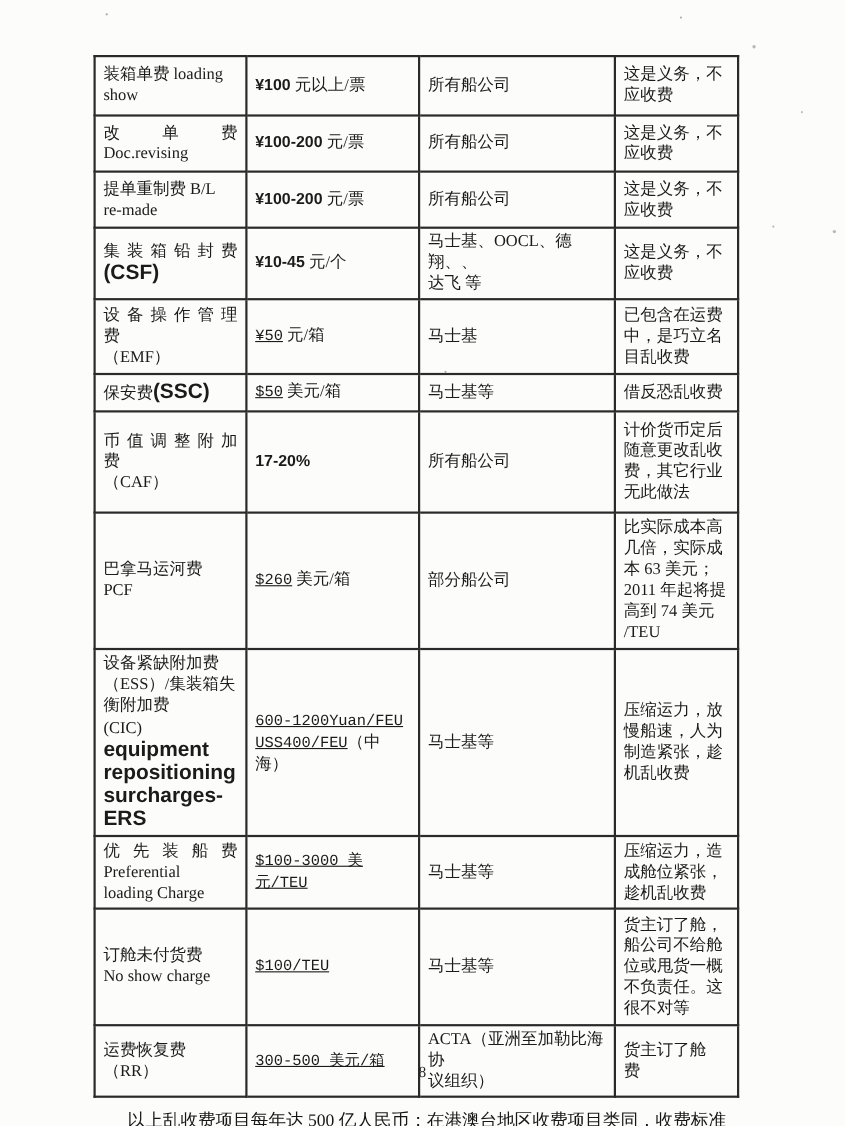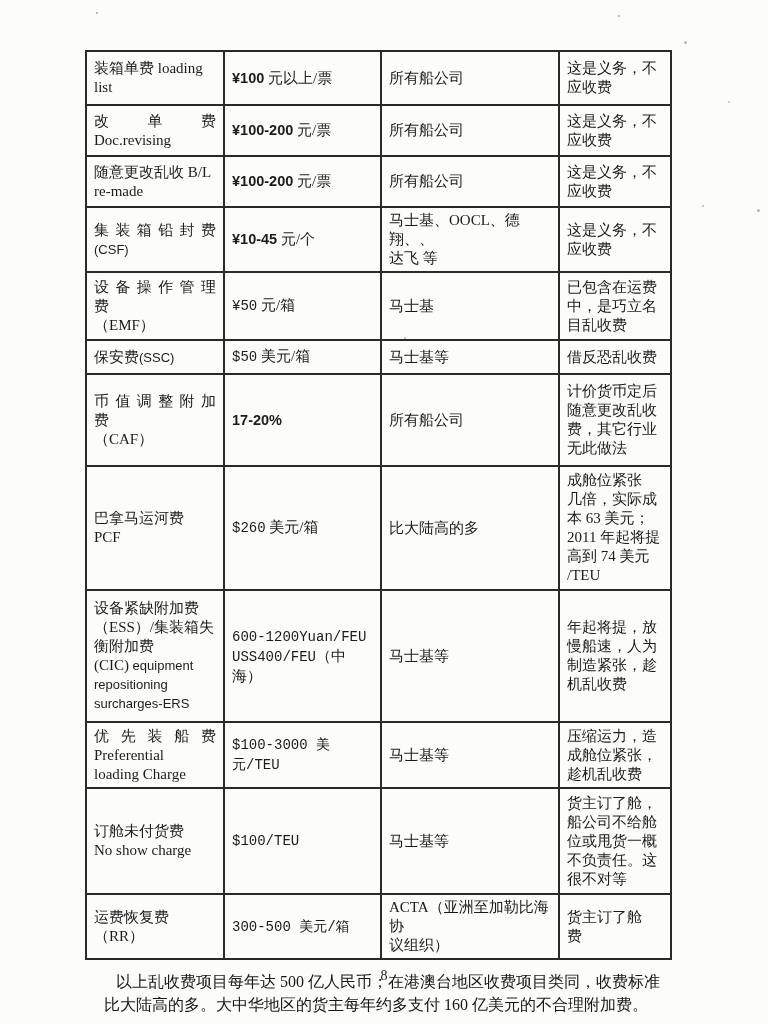--- a/index.html
+++ b/index.html
@@ -35,22 +35,22 @@
   tr:nth-child(7) td{height:84px}
   tr:nth-child(8) td{height:116px}
   tr:nth-child(9) td{height:124px}
   tr:nth-child(10) td{height:58px}
   tr:nth-child(11) td{height:98px}
   tr:nth-child(12) td{height:56px}
   .line{display:block;}
   .line.jl{text-align:justify;text-align-last:justify;}
   td.a-c{}
   .seg.bs{font-family:Liberation Sans, sans-serif;font-weight:bold;font-size:14.5px;}
-  .seg.m{font-family:"Liberation Mono","DejaVu Sans Mono",monospace;font-size:14px;}
-  .seg.b{font-family:"Liberation Sans","DejaVu Sans",sans-serif;font-weight:normal;font-size:13px;}
+  .seg.m{font-family:"Liberation Mono","DejaVu Sans Mono",monospace;font-size:14px;text-decoration:underline;}
+  .seg.b{font-family:"Liberation Sans","DejaVu Sans",sans-serif;font-weight:bold;font-size:19px;}
   .footer{
     margin:10px 0 0 104px;
     width:568px;
     font-size:16px;
     line-height:23px;
     white-space:pre-line;
     text-indent:12px;
     color:#161616;
   }
   .pagenum{
@@ -76,21 +76,21 @@
     <colgroup>
       <col style="width:138px">
       <col style="width:157px">
       <col style="width:178px">
       <col style="width:112px">
     </colgroup>
     <tbody id="tbody">
         <tr>
           <td>
             <span class="line"><span class="seg">装箱单费 loading</span></span>
-            <span class="line"><span class="seg">list</span></span>
+            <span class="line"><span class="seg">show</span></span>
           </td>
           <td>
             <span class="line"><span class="seg bs">¥100</span><span class="seg"> 元以上/票</span></span>
           </td>
           <td>
             <span class="line"><span class="seg">所有船公司</span></span>
           </td>
           <td>
             <span class="line"><span class="seg">这是义务，不</span></span>
             <span class="line"><span class="seg">应收费</span></span>
@@ -107,21 +107,21 @@
           <td>
             <span class="line"><span class="seg">所有船公司</span></span>
           </td>
           <td>
             <span class="line"><span class="seg">这是义务，不</span></span>
             <span class="line"><span class="seg">应收费</span></span>
           </td>
         </tr>
         <tr>
           <td>
-            <span class="line"><span class="seg">随意更改乱收 B/L</span></span>
+            <span class="line"><span class="seg">提单重制费 B/L</span></span>
             <span class="line"><span class="seg">re-made</span></span>
           </td>
           <td>
             <span class="line"><span class="seg bs">¥100-200</span><span class="seg"> 元/票</span></span>
           </td>
           <td>
             <span class="line"><span class="seg">所有船公司</span></span>
           </td>
           <td>
             <span class="line"><span class="seg">这是义务，不</span></span>
@@ -196,24 +196,24 @@
         </tr>
         <tr>
           <td>
             <span class="line"><span class="seg">巴拿马运河费</span></span>
             <span class="line"><span class="seg">PCF</span></span>
           </td>
           <td>
             <span class="line"><span class="seg m">$260</span><span class="seg"> 美元/箱</span></span>
           </td>
           <td>
-            <span class="line"><span class="seg">比大陆高的多</span></span>
-          </td>
-          <td>
-            <span class="line"><span class="seg">成舱位紧张</span></span>
+            <span class="line"><span class="seg">部分船公司</span></span>
+          </td>
+          <td>
+            <span class="line"><span class="seg">比实际成本高</span></span>
             <span class="line"><span class="seg">几倍，实际成</span></span>
             <span class="line"><span class="seg">本 63 美元；</span></span>
             <span class="line"><span class="seg">2011 年起将提</span></span>
             <span class="line"><span class="seg">高到 74 美元</span></span>
             <span class="line"><span class="seg">/TEU</span></span>
           </td>
         </tr>
         <tr>
           <td>
             <span class="line"><span class="seg">设备紧缺附加费</span></span>
@@ -224,21 +224,21 @@
             <span class="line"><span class="seg b">surcharges-ERS</span></span>
           </td>
           <td>
             <span class="line"><span class="seg m">600-1200Yuan/FEU</span></span>
             <span class="line"><span class="seg m">USS400/FEU</span><span class="seg">（中海）</span></span>
           </td>
           <td>
             <span class="line"><span class="seg">马士基等</span></span>
           </td>
           <td>
-            <span class="line"><span class="seg">年起将提，放</span></span>
+            <span class="line"><span class="seg">压缩运力，放</span></span>
             <span class="line"><span class="seg">慢船速，人为</span></span>
             <span class="line"><span class="seg">制造紧张，趁</span></span>
             <span class="line"><span class="seg">机乱收费</span></span>
           </td>
         </tr>
         <tr>
           <td>
             <span class="line jl"><span class="seg">优 先 装 船 费</span></span>
             <span class="line"><span class="seg">Preferential</span></span>
             <span class="line"><span class="seg">loading Charge</span></span>

